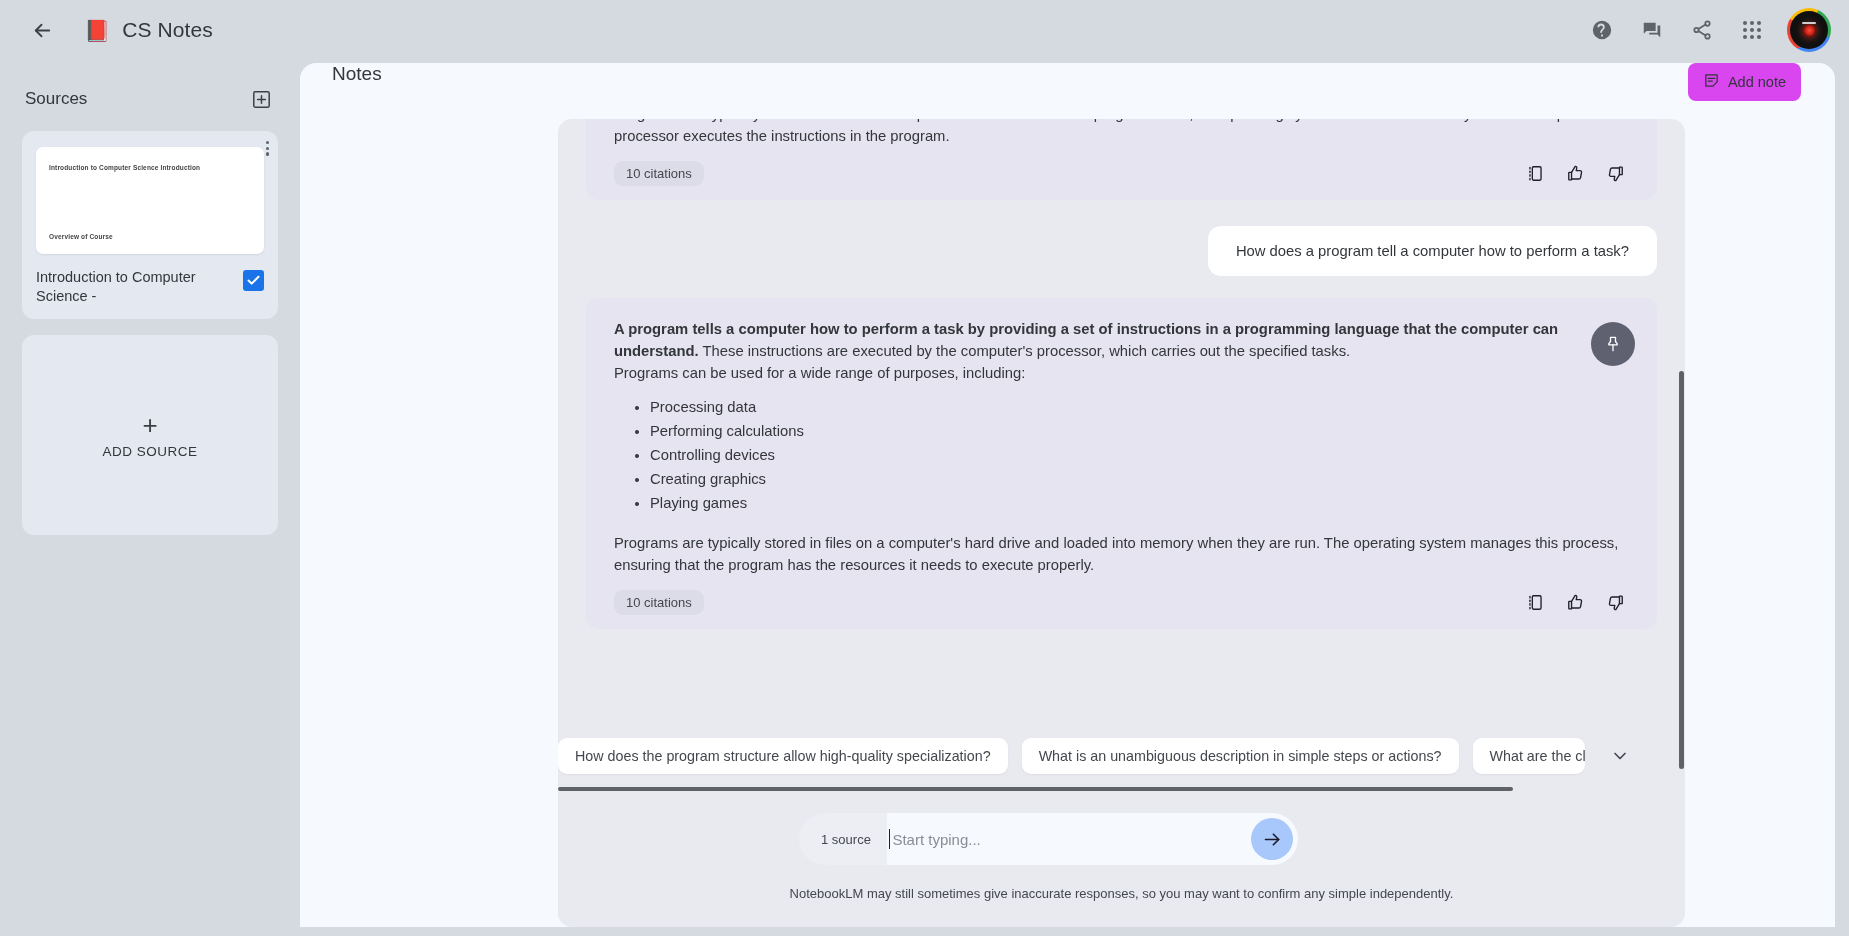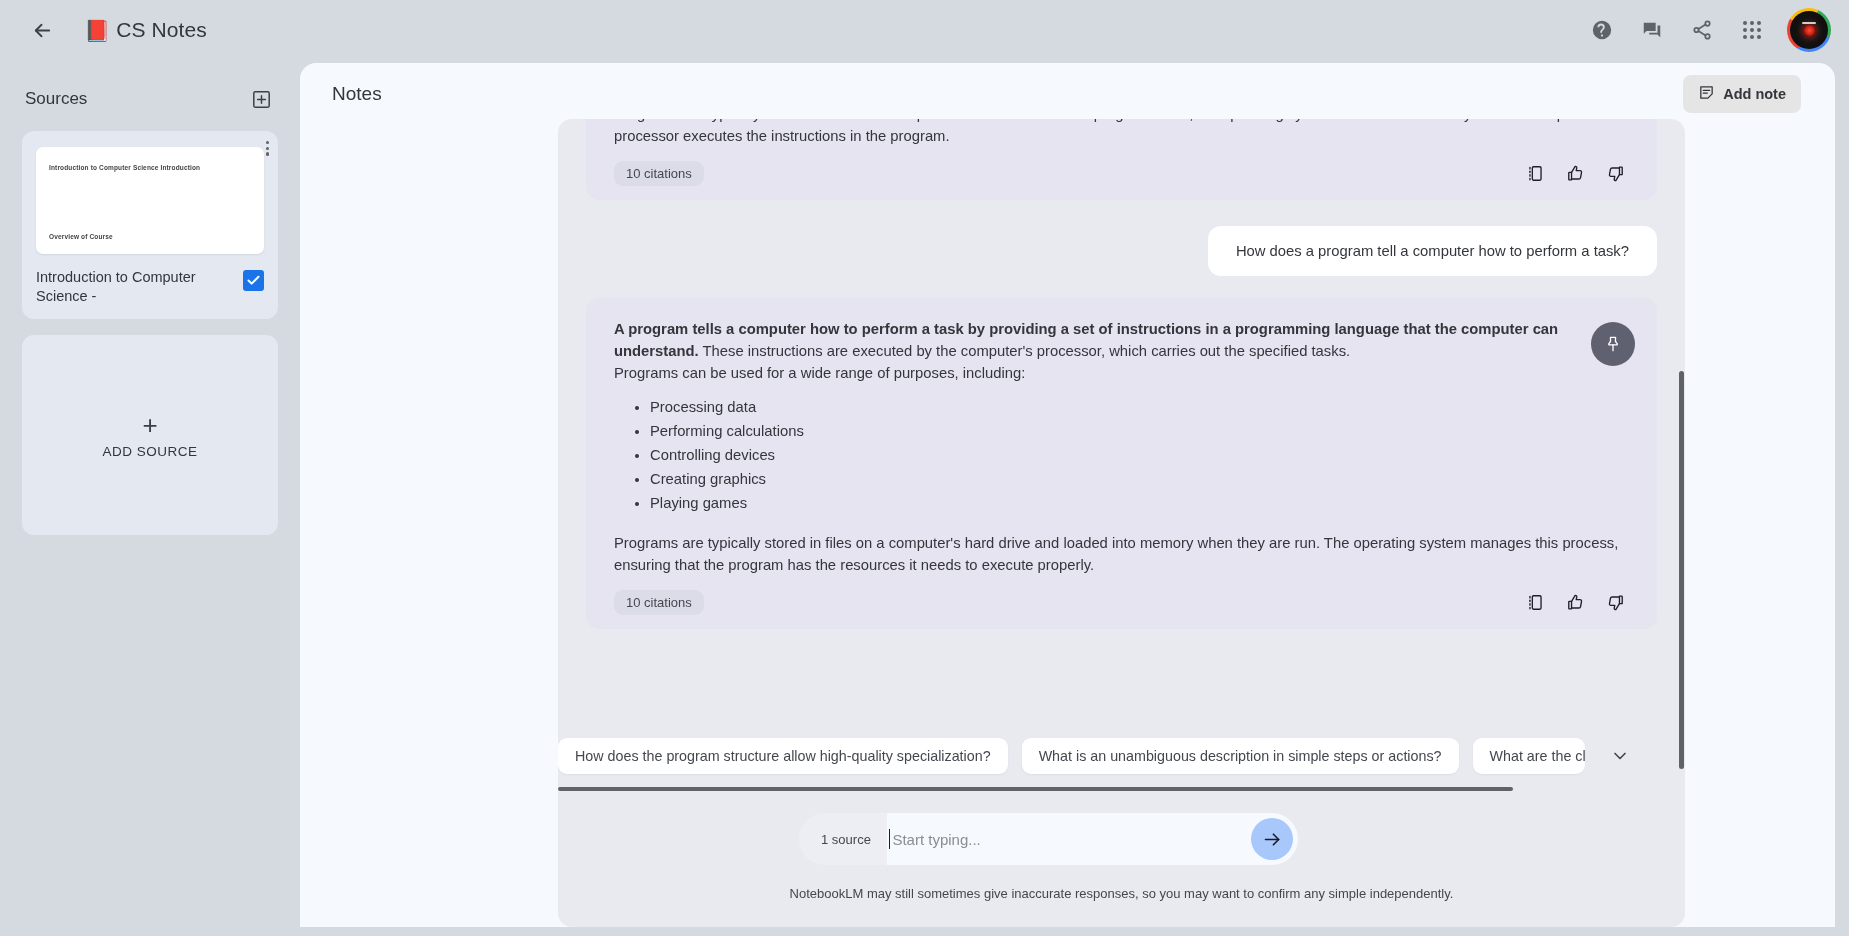--- a/index.html
+++ b/index.html
@@ -19,21 +19,21 @@
     display: flex; align-items: center;
     background: #d5dae1;
   }
   .back-arrow {
     margin-left: 22px; width: 40px; height: 40px;
     display: flex; align-items: center; justify-content: center;
     cursor: pointer; color: #3c4043;
   }
   .book-emoji { margin-left: 22px; font-size: 21px; line-height: 1; }
   .app-title {
-    margin-left: 6px; font-size: 21px; color: #33363b; letter-spacing: .1px;
+    margin-left: 12px; font-size: 21px; color: #33363b; letter-spacing: .1px;
   }
   .appbar-right {
     margin-left: auto; display: flex; align-items: center; gap: 4px;
     padding-right: 18px;
   }
   .appbar-icon {
     width: 46px; height: 46px; display: flex; align-items: center;
     justify-content: center; cursor: pointer; color: #5f6368;
   }
   .apps-grid { display: grid; grid-template-columns: repeat(3, 4px); gap: 3px; }
@@ -106,29 +106,29 @@
   .add-source-plus { font-size: 26px; color: #3c4043; line-height: 1; font-weight: 300; }
   .add-source-label { font-size: 13.5px; color: #33363b; letter-spacing: .5px; }
 
   
   .main-panel {
     position: absolute; top: 63px; left: 300px;
     width: 1535px; height: 864px;
     background: #f6f9fd; border-radius: 16px 16px 0 0;
   }
   .panel-head {
-    height: 62px; display: flex; align-items: center;
+    height: 62px; display: flex; align-items: flex-start;
     padding: 0 34px 0 32px; position: relative;
   }
   .panel-title { font-size: 19px; color: #33363b; }
   .add-note-btn {
     margin-left: auto; display: flex; align-items: center; gap: 8px;
-    background: #e5e5e5; border: none; border-radius: 8px;
+    background: #d946ef; border: none; border-radius: 8px;
     padding: 9px 15px; cursor: pointer; font-size: 14.5px;
-    color: #33363b; font-family: inherit; font-weight: bold;
+    color: #33363b; font-family: inherit;
   }
 
   
   .chat-area {
     position: absolute; top: 56px; left: 0; right: 0; bottom: 0;
     background: #e8eaf0; border-radius: 14px;
     margin: 0 54px 0 54px; width: 1127px; left: 204px;
     overflow: hidden;
   }
   .chat-scroll {

